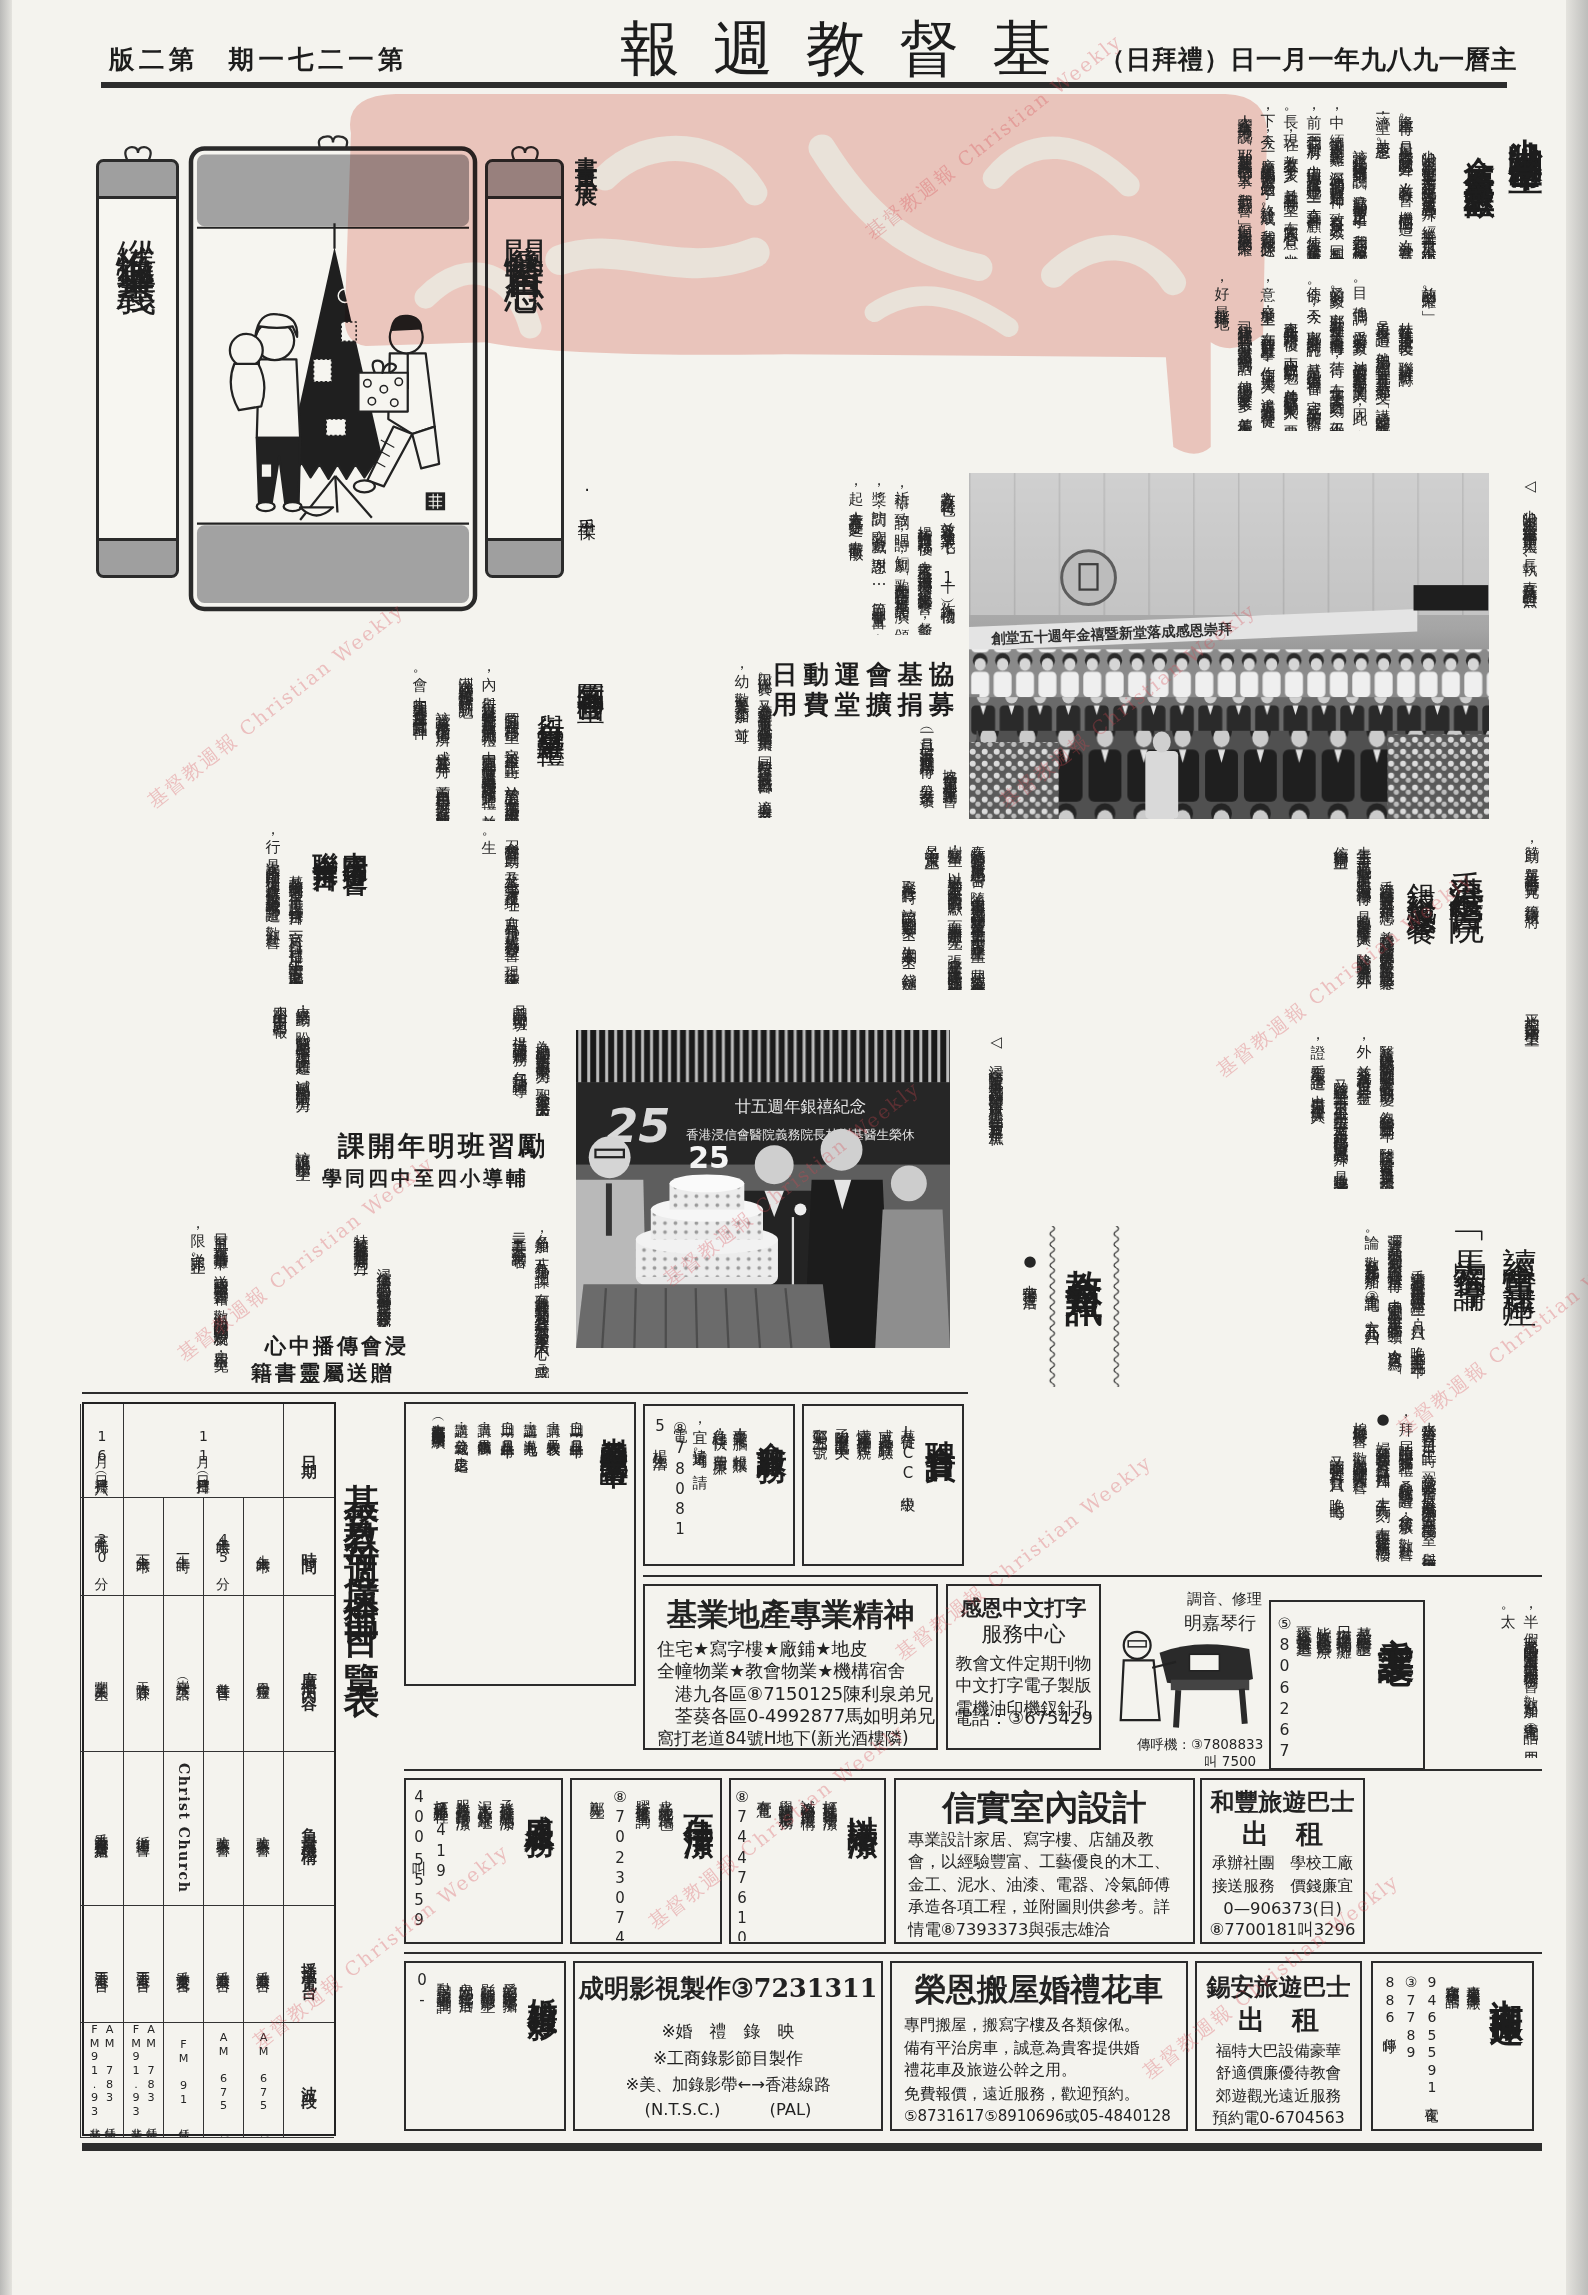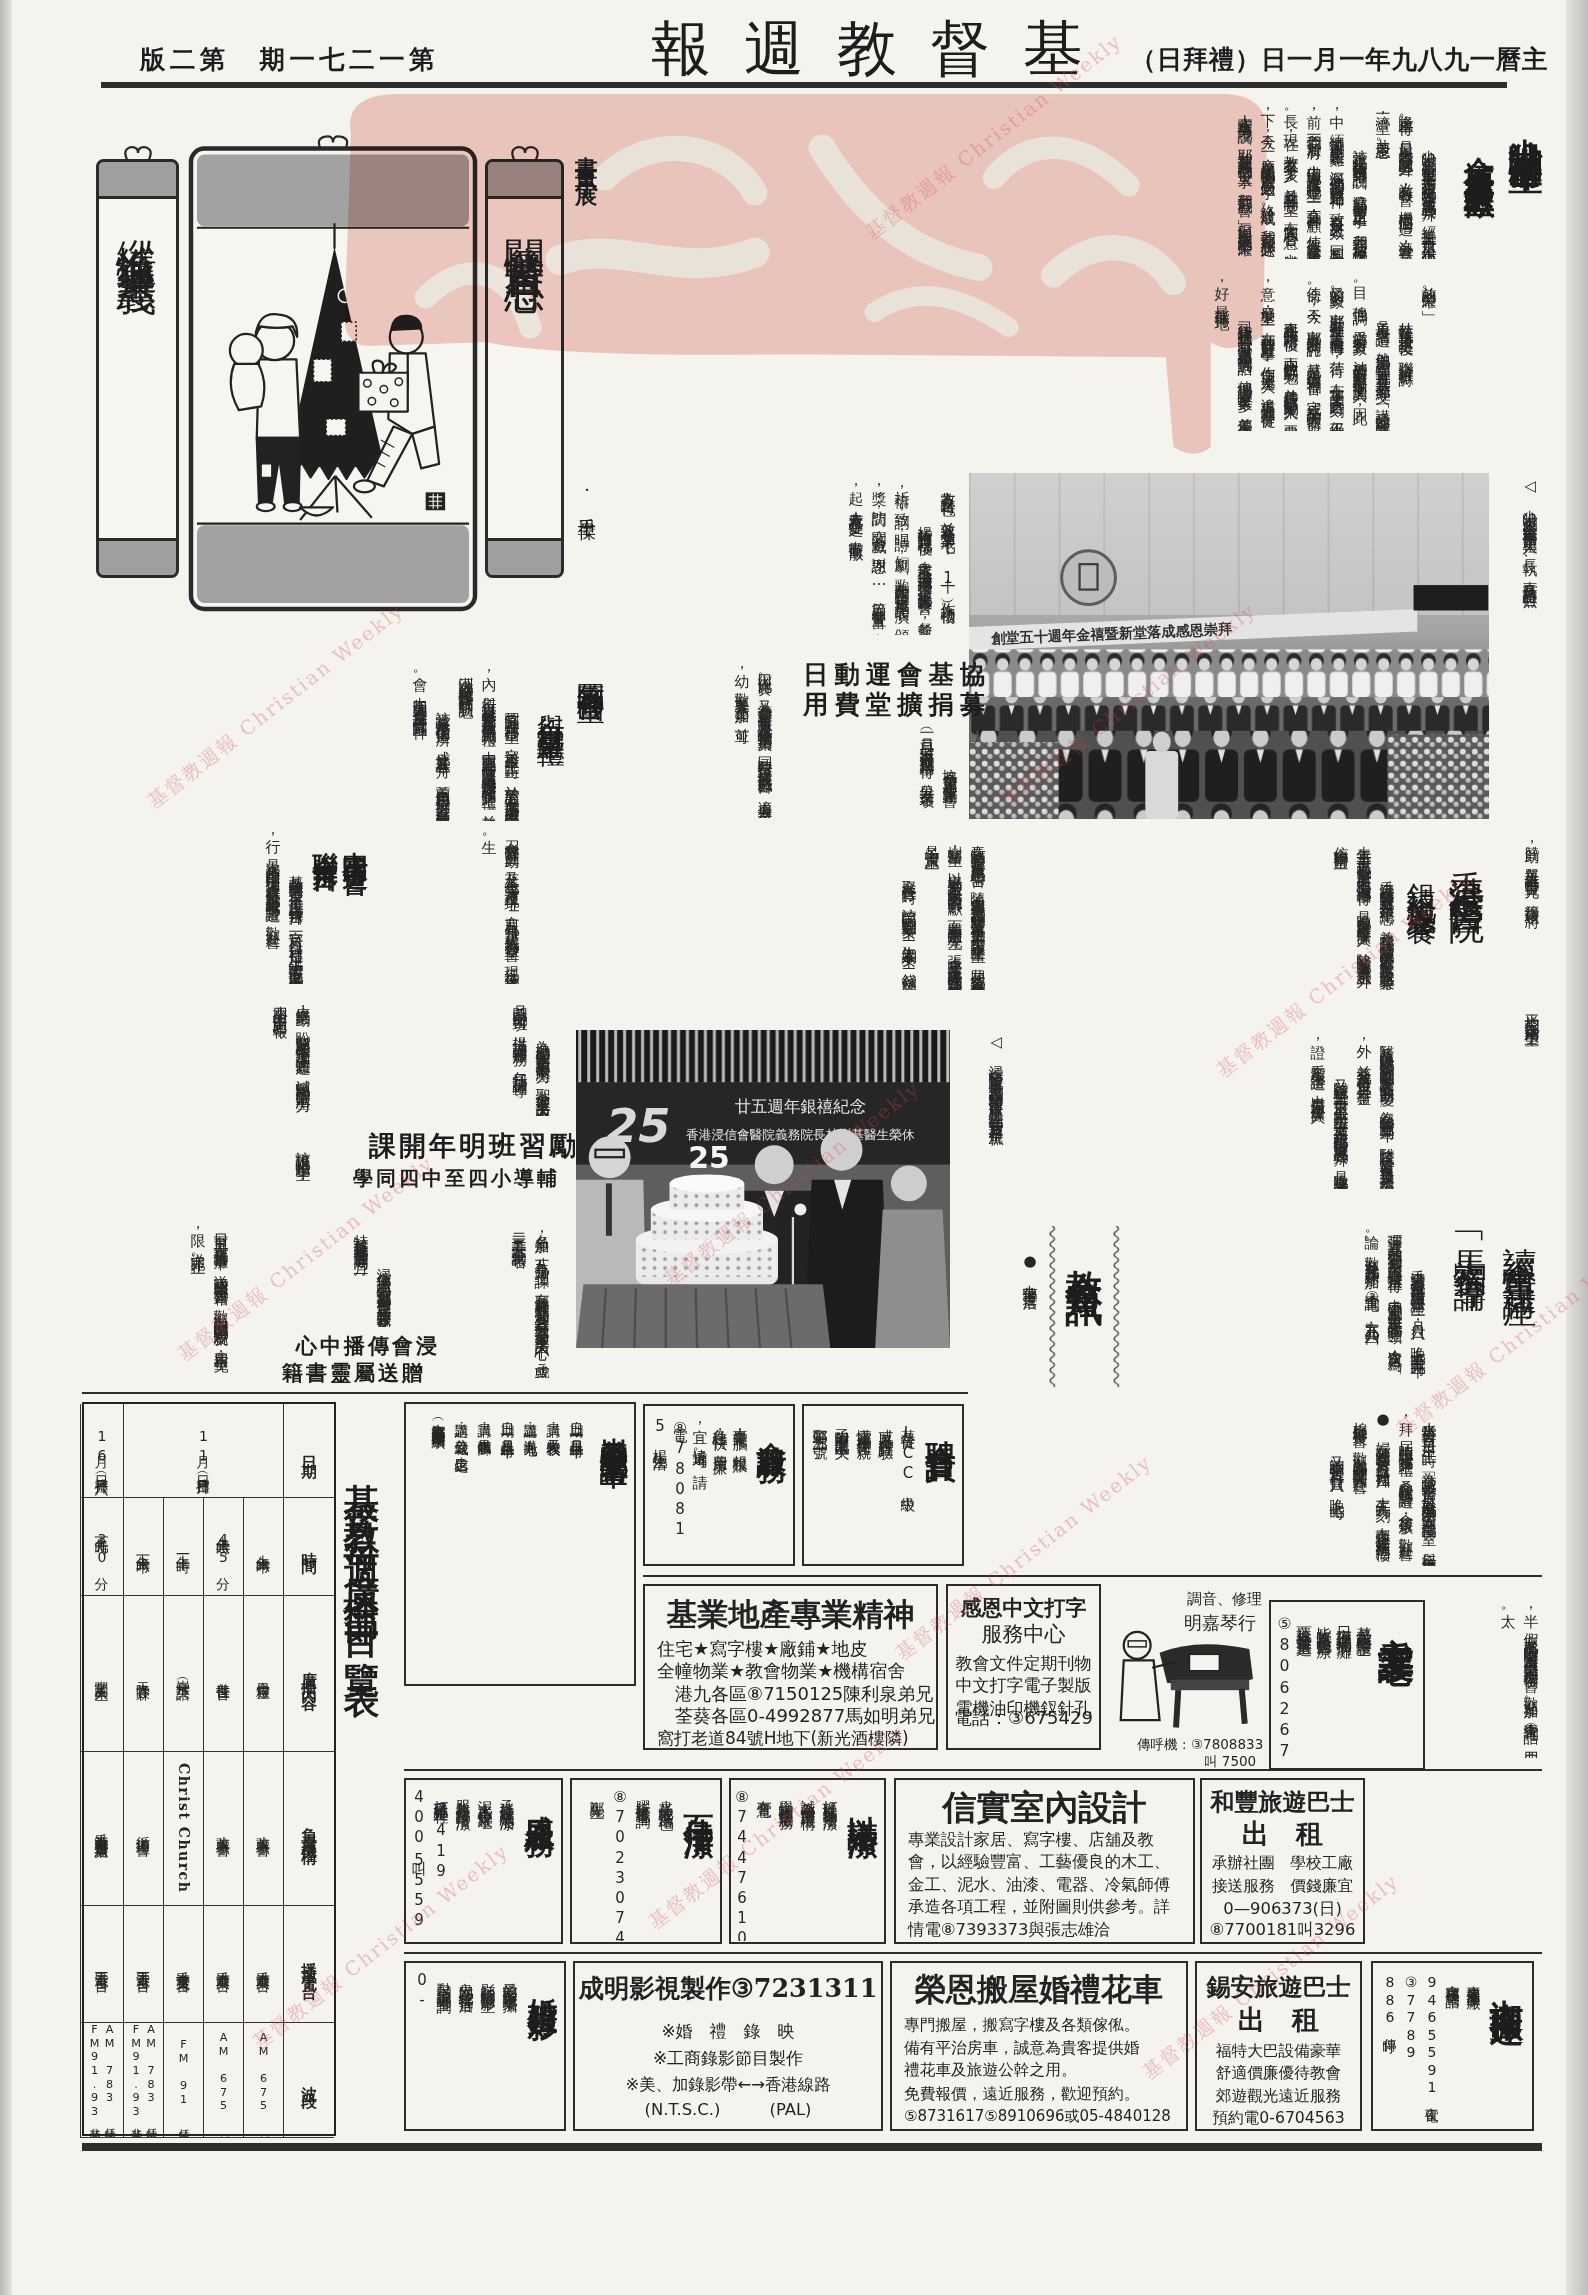--- a/index.html
+++ b/index.html
@@ -4,21 +4,21 @@
 <style>
   body{margin:0;background:#f3f2ed;}
   .page{position:relative;width:1588px;height:2295px;background:#f4f3ee;overflow:hidden;font-family:"DejaVu Sans",sans-serif;color:#252525;}
   .edge-l{position:absolute;left:0;top:0;width:12px;height:2295px;background:linear-gradient(90deg,#b9b9b7,#e4e3de);z-index:5;}
   .edge-r{position:absolute;right:0;top:0;width:22.4px;height:2295px;background:linear-gradient(90deg,#e4e3de,#bdbdbb);z-index:5;}
   .abs{position:absolute;}
   .vt{position:absolute;writing-mode:vertical-rl;text-orientation:upright;font-size:15px;line-height:23px;letter-spacing:2.2px;overflow:hidden;z-index:3;color:#262626;}
   .vt p{margin:0;}
   .vh{position:absolute;writing-mode:vertical-rl;text-orientation:upright;font-family:"DejaVu Serif",serif;font-weight:bold;white-space:nowrap;z-index:3;line-height:1.15;color:#1d1d1d;}
   .vh.light{font-weight:normal;}
-  .hz-rtl{position:absolute;direction:rtl;unicode-bidi:bidi-override;white-space:nowrap;z-index:3;text-align:left;color:#1d1d1d;margin-left:31px;}
+  .hz-rtl{position:absolute;direction:rtl;unicode-bidi:bidi-override;white-space:nowrap;z-index:3;text-align:left;color:#1d1d1d;}
   .rule{position:absolute;background:#2d2d2d;z-index:2;}
   .box{position:absolute;border:2.2px solid #2b2b2b;box-sizing:border-box;z-index:3;}
   .box .vt,.box .vh{position:absolute;}
   .hline{position:absolute;left:0;right:0;white-space:nowrap;text-align:center;font-family:"DejaVu Sans",sans-serif;color:#222;}
   .hline.lft{text-align:left;left:12px;right:auto;}
   .wm{position:absolute;transform:rotate(-38deg);transform-origin:left top;color:rgba(214,70,80,.30);font-family:"DejaVu Serif",serif;font-size:19.4px;white-space:nowrap;z-index:6;pointer-events:none;letter-spacing:2.2px;}
   .pink{position:absolute;left:336px;top:88px;width:942px;height:374px;z-index:2;mix-blend-mode:multiply;pointer-events:none;}
   .scroll-side{position:absolute;border:3px solid #2b2b2b;border-radius:7.5px;box-sizing:border-box;z-index:1;
     background:linear-gradient(180deg,#9f9f9f 0,#9f9f9f 34px,#2b2b2b 34px,#2b2b2b 37px,#f7f6f1 37px,#f7f6f1 calc(100% - 37px),#2b2b2b calc(100% - 37px),#2b2b2b calc(100% - 34px),#9f9f9f calc(100% - 34px));}
   .scroll-text{position:absolute;writing-mode:vertical-rl;text-orientation:upright;font-family:"DejaVu Serif",serif;font-size:40px;letter-spacing:6px;line-height:1;color:#1f1f1f;white-space:nowrap;z-index:3;}

